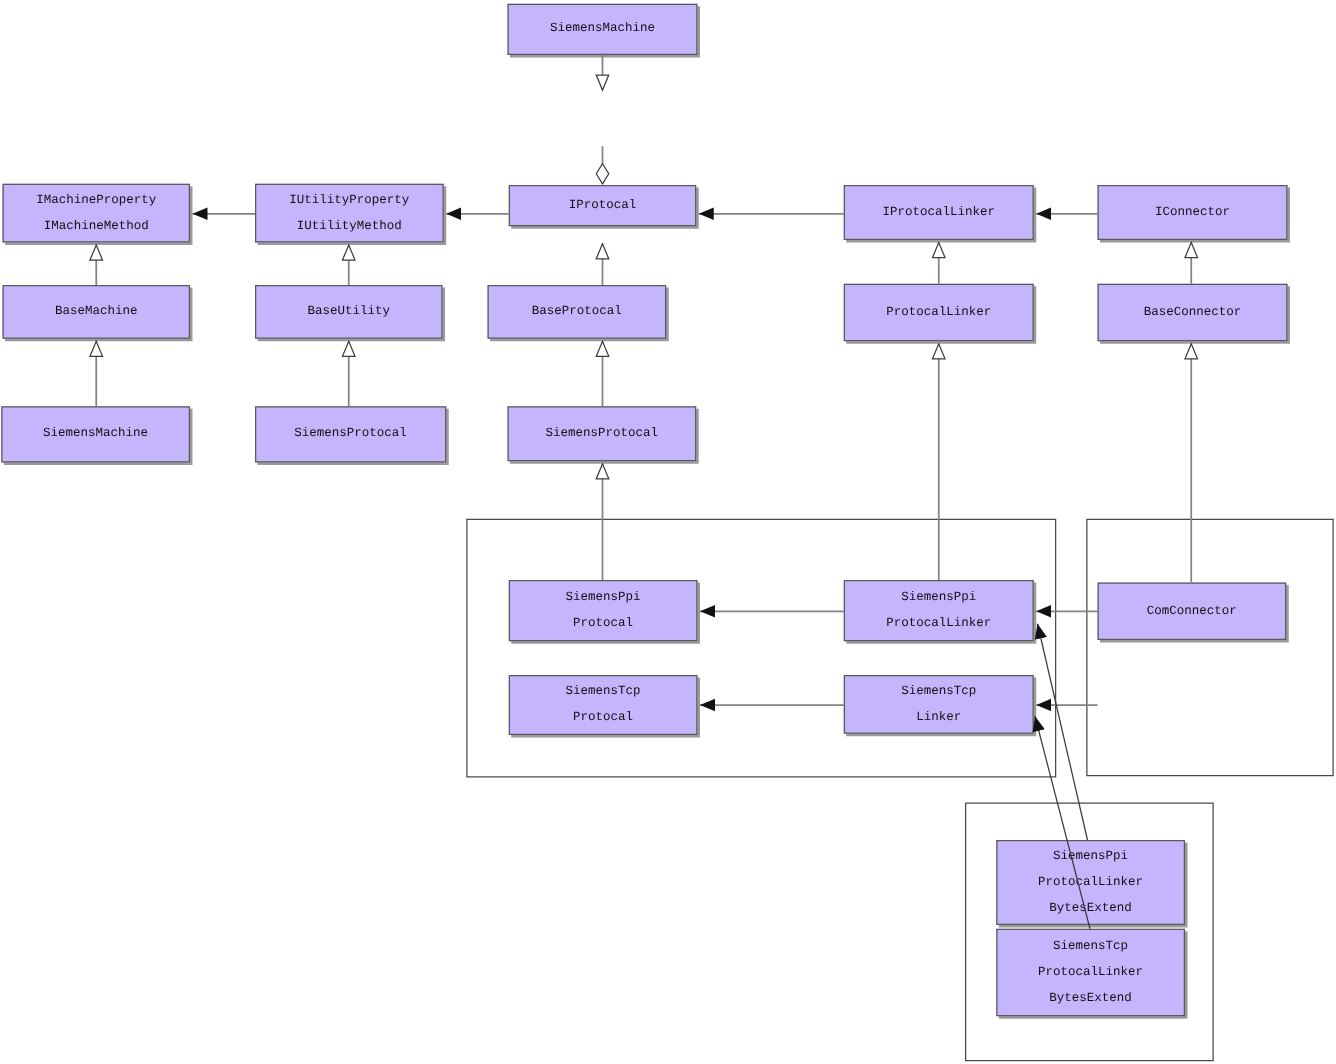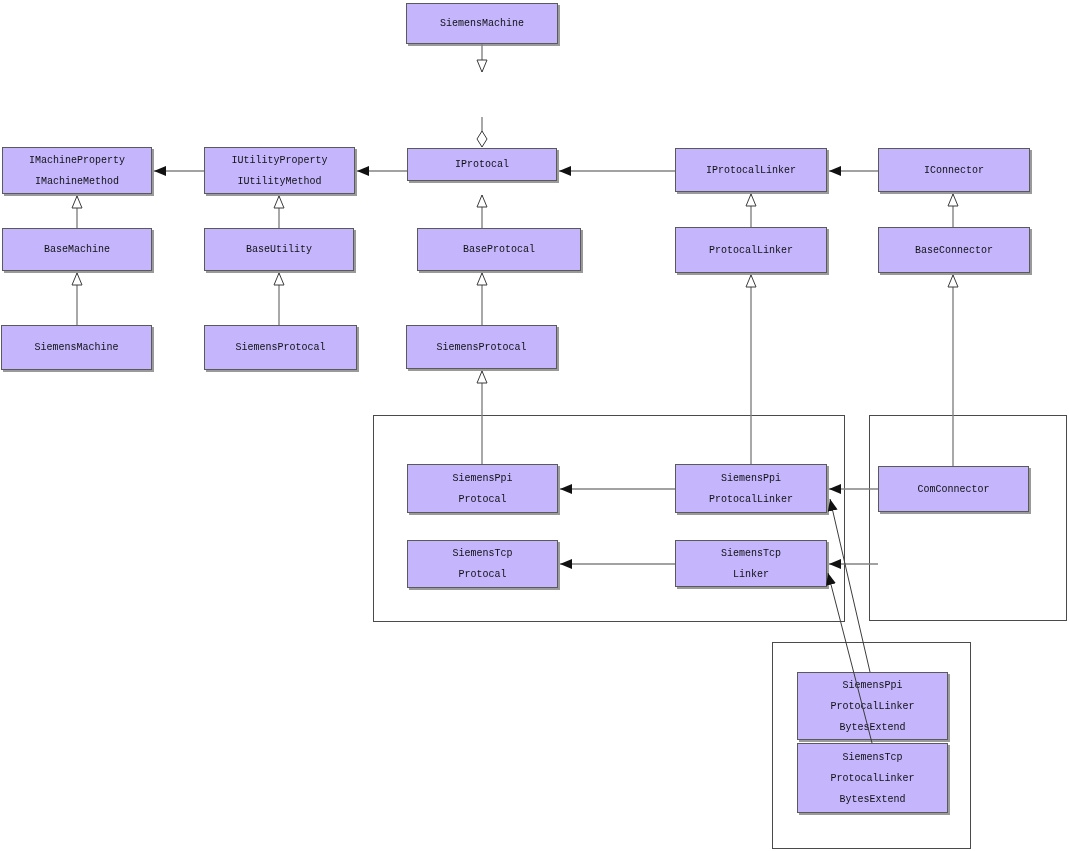--- a/index.html
+++ b/index.html
@@ -48,21 +48,21 @@
   <div class="node" style="left:406px;top:3px;width:152px;height:41px">SiemensMachine</div>
   <div class="node" style="left:407px;top:148px;width:150px;height:33px">IProtocal</div>
 
   <div class="node" style="left:2px;top:147px;width:150px;height:47px">IMachineProperty
 IMachineMethod</div>
   <div class="node" style="left:204px;top:147px;width:151px;height:47px">IUtilityProperty
 IUtilityMethod</div>
 
   <div class="node" style="left:2px;top:228px;width:150px;height:43px">BaseMachine</div>
   <div class="node" style="left:204px;top:228px;width:150px;height:43px">BaseUtility</div>
-  <div class="node" style="left:417px;top:228px;width:164px;height:43px">BaseProtocal</div>
+  <div class="node" style="left:390px;top:228px;width:143px;height:43px">BaseProtocal</div>
 
   <div class="node" style="left:1px;top:325px;width:151px;height:45px">SiemensMachine</div>
   <div class="node" style="left:204px;top:325px;width:153px;height:45px">SiemensProtocal</div>
   <div class="node" style="left:406px;top:325px;width:151px;height:44px">SiemensProtocal</div>
 
   <div class="node" style="left:675px;top:148px;width:152px;height:44px">IProtocalLinker</div>
   <div class="node" style="left:675px;top:227px;width:152px;height:46px">ProtocalLinker</div>
   <div class="node" style="left:878px;top:148px;width:152px;height:44px">IConnector</div>
   <div class="node" style="left:878px;top:227px;width:152px;height:46px">BaseConnector</div>
 

